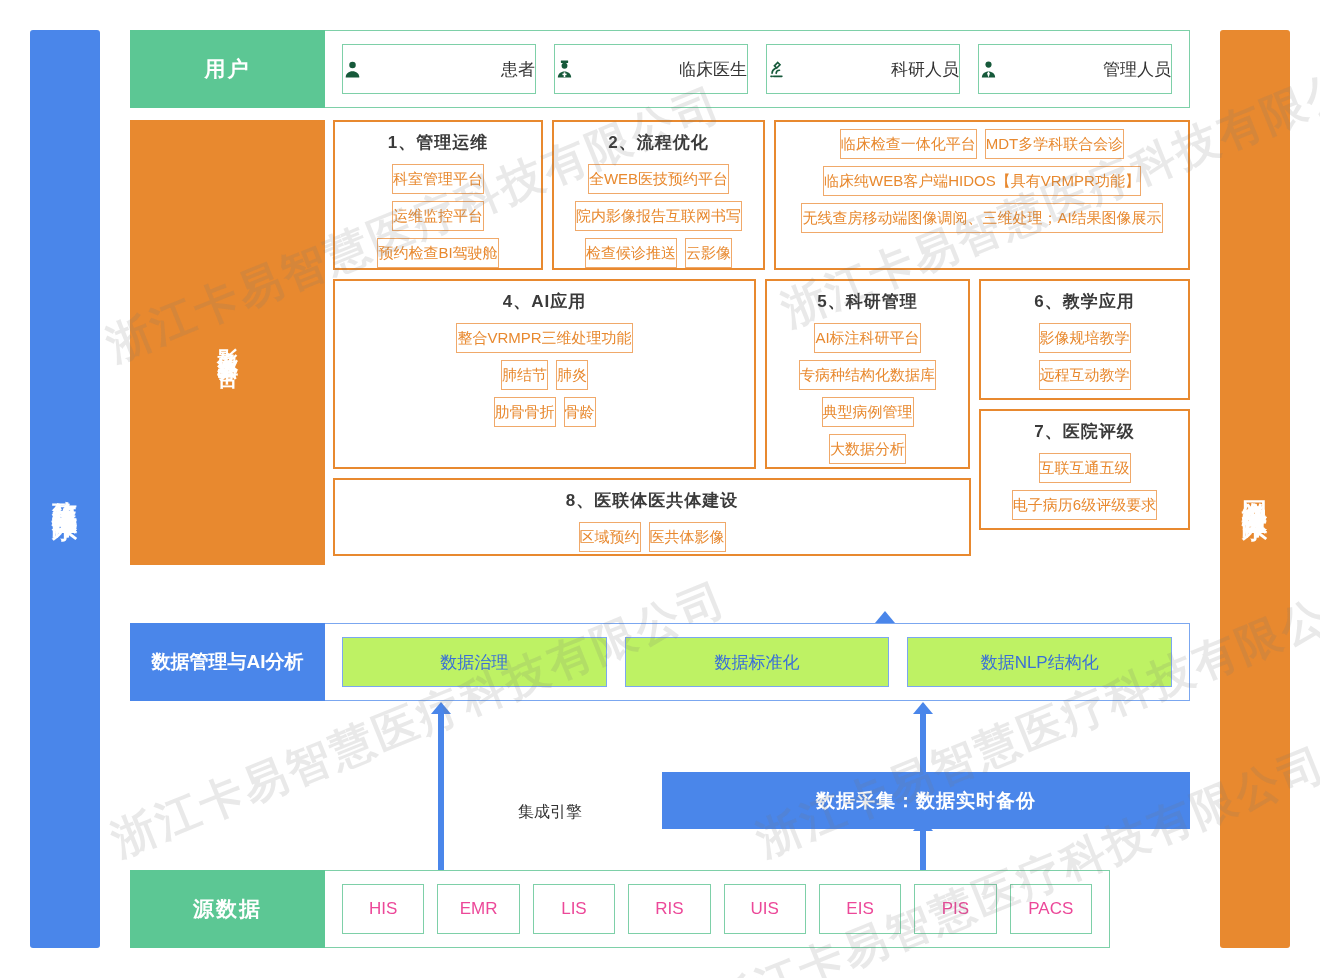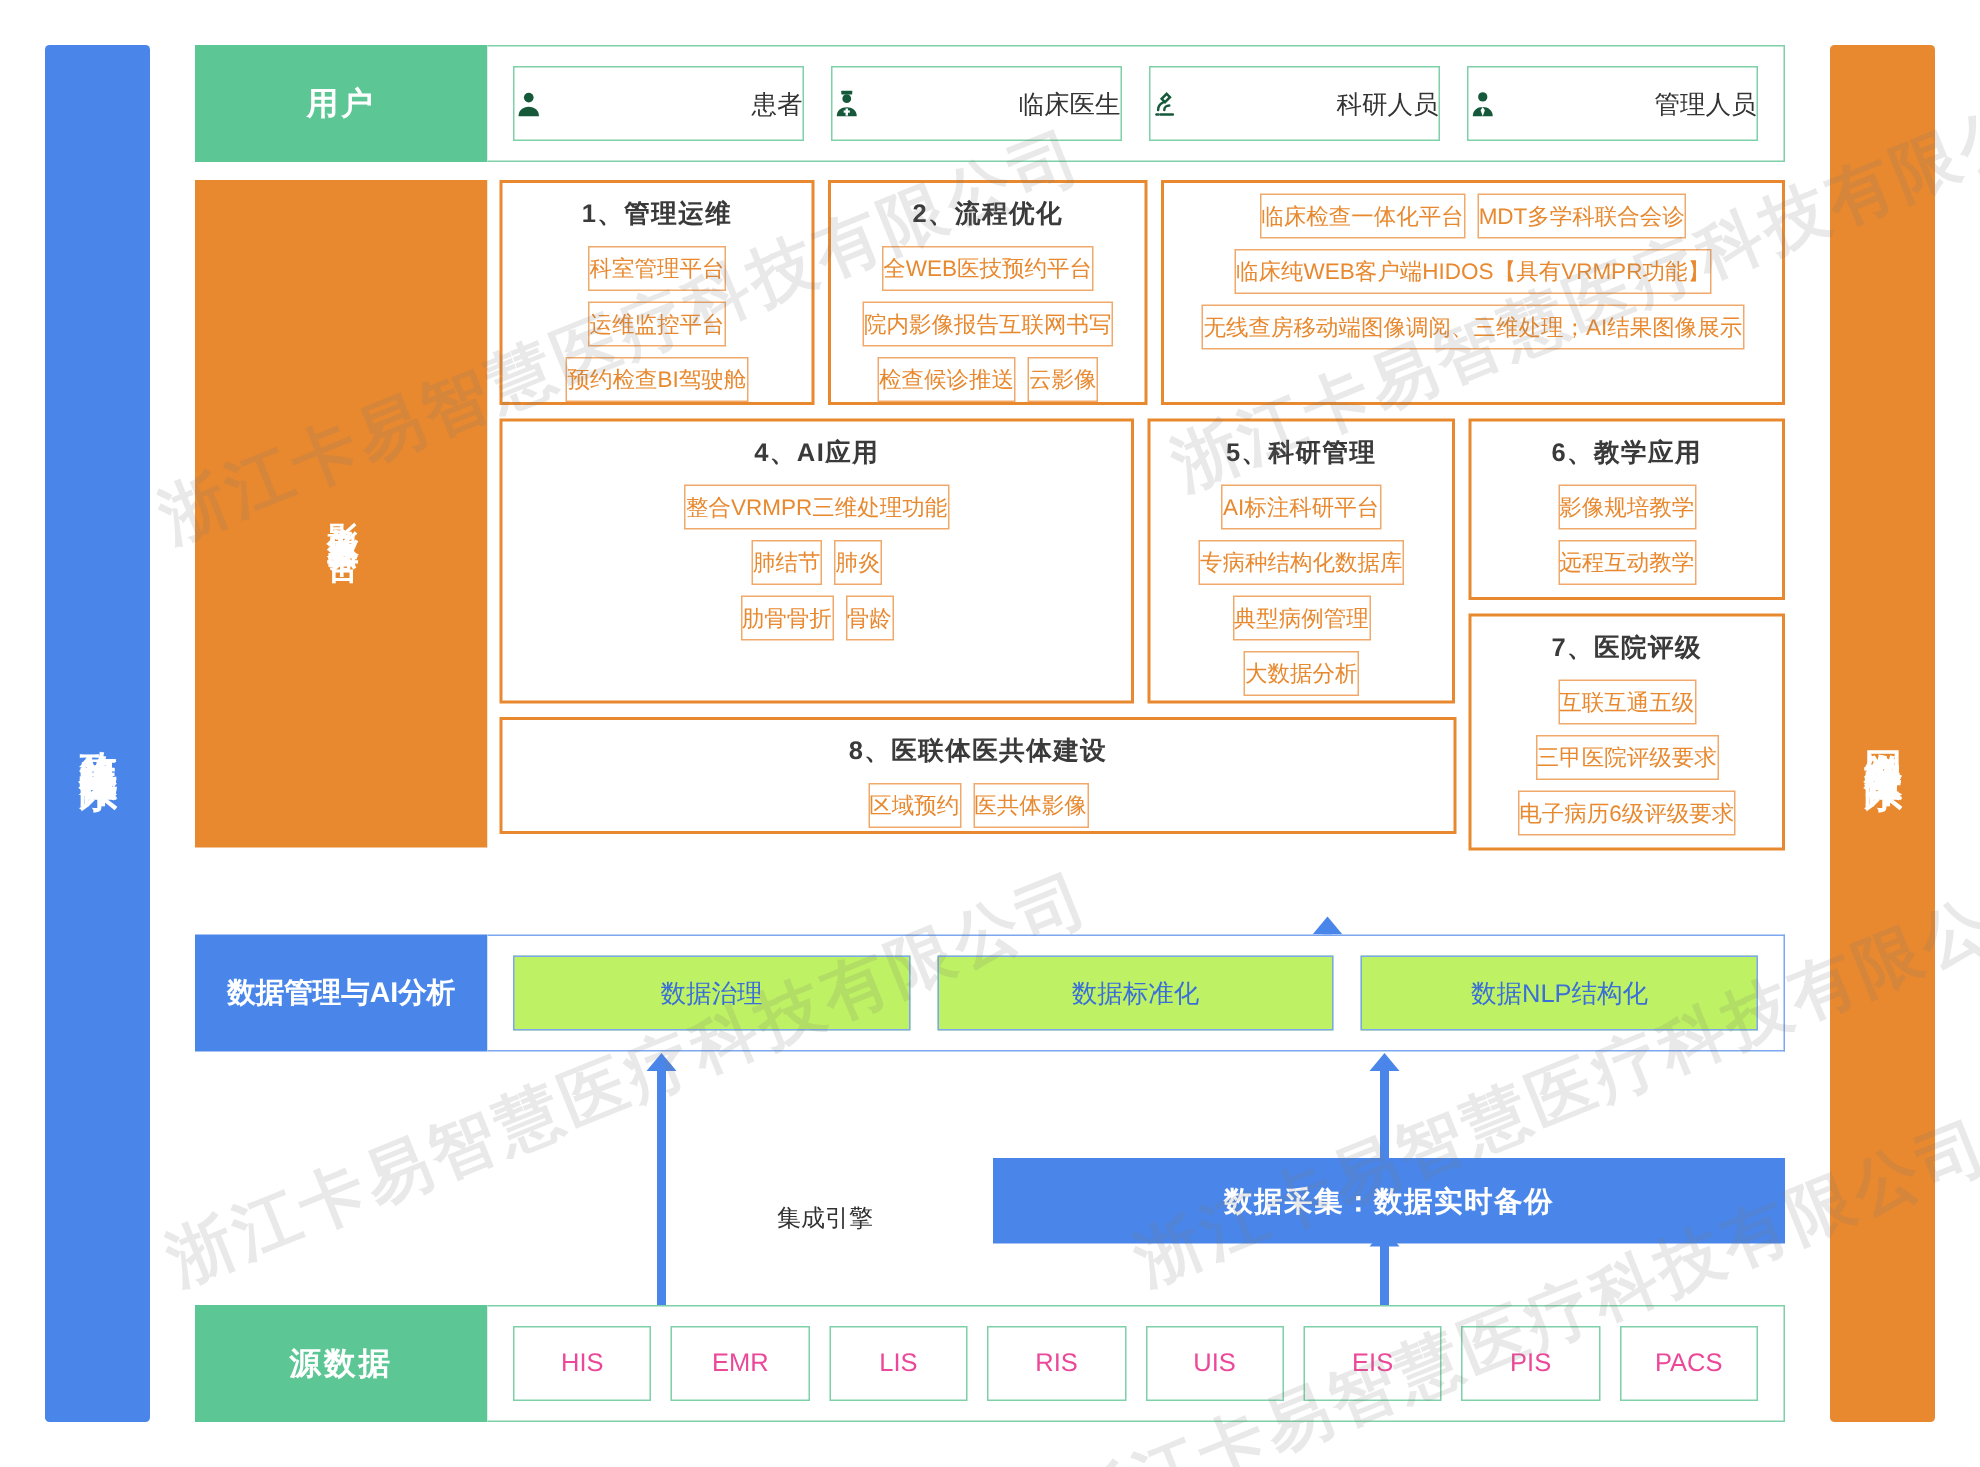--- a/index.html
+++ b/index.html
@@ -113,21 +113,21 @@
     position:absolute;left:532px;top:742px;width:528px;height:57px;
     background:#4a86ea;color:#fff;font-weight:bold;font-size:19px;
     display:flex;align-items:center;justify-content:center;letter-spacing:1px;
   }
   #engine-label{
     position:absolute;left:330px;top:770px;width:180px;text-align:center;
     font-size:16px;color:#333;background:#fff;padding:2px 0;
   }
 
   
-  #src-row{height:78px;position:absolute;left:0;top:840px;width:1060px;display:flex;border-radius:21px;}
+  #src-row{height:78px;position:absolute;left:0;top:840px;width:980px;display:flex;border-radius:21px;}
   #src-boxes{
     flex:1;border:1px solid #7ed0a8;border-left:none;box-sizing:border-box;
     display:flex;align-items:center;gap:13px;padding:0 17px;background:#fff;
   }
   .src-chip{
     flex:1;height:50px;border:1px solid #7ed0a8;box-sizing:border-box;
     display:flex;align-items:center;justify-content:center;
     font-size:17px;color:#ec4899;background:#fff;
   }
 
@@ -293,23 +293,20 @@
             <div class="cellrow">
                 <div class="cell">远程互动教学</div>
               </div>
           </div>
           <div class="grp" id="grp7">
             <div class="grp-title">7、医院评级</div>
             <div class="cellrow">
                 <div class="cell">互联互通五级</div>
               </div>
             <div class="cellrow">
-                <div class="cell">三甲医院评级要求</div>
-              </div>
-            <div class="cellrow">
                 <div class="cell">电子病历6级评级要求</div>
               </div>
           </div>
         </div>
       </div>
 
       <div class="grp" id="grp8">
         <div class="grp-title">8、医联体医共体建设</div>
         <div class="cellrow">
           <div class="cell">区域预约</div>

